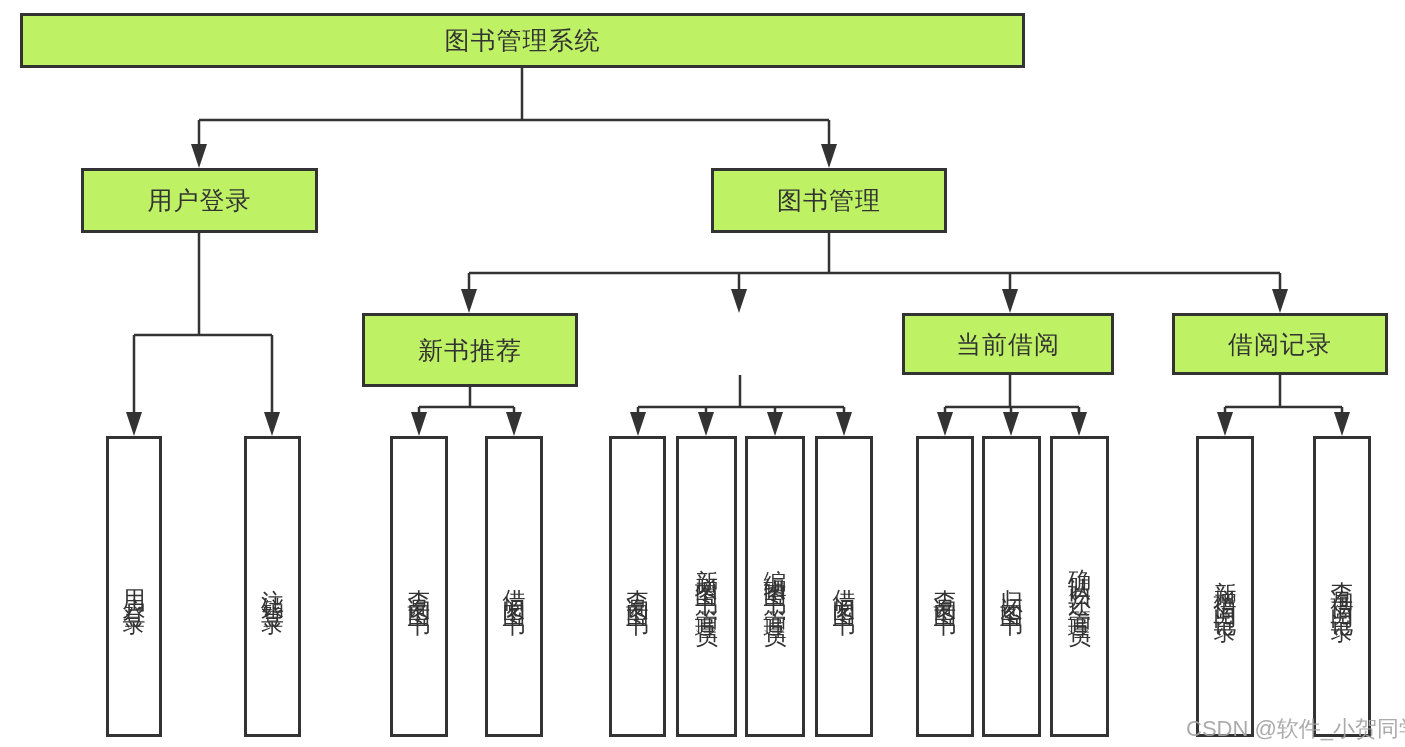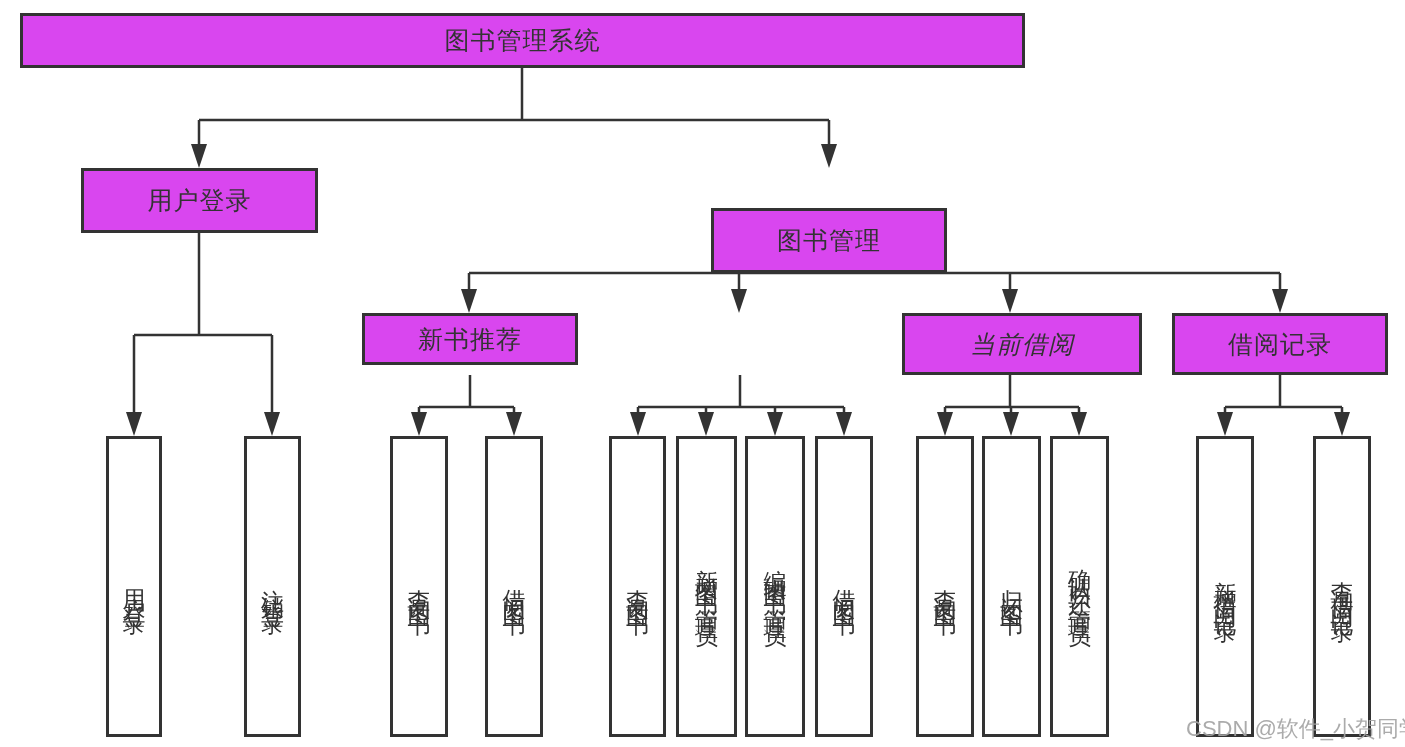--- a/index.html
+++ b/index.html
@@ -8,21 +8,21 @@
     width:1405px;height:747px;
     background:#ffffff;
     font-family:"Liberation Sans","DejaVu Sans",sans-serif;
     overflow:hidden;
   }
   #wires{position:absolute;left:0;top:0;z-index:0;}
   .hbox{
     position:absolute;
     box-sizing:border-box;
     border:3px solid #333333;
-    background:#d946ef;
+    background:#bef264;
     display:flex;align-items:center;justify-content:center;
     font-size:25px;color:#333333;
     letter-spacing:1px;
     z-index:1;
   }
   .vbox{
     position:absolute;
     box-sizing:border-box;
     border:3px solid #333333;
     background:#ffffff;
@@ -98,28 +98,28 @@
     </g>
   </svg>
 
   <div class="hbox" style="left:20px;top:13px;width:1005px;height:55px;">
     <span>图书管理系统</span>
   </div>
 
   <div class="hbox" style="left:81px;top:168px;width:237px;height:65px;">
     <span>用户登录</span>
   </div>
-  <div class="hbox" style="left:711px;top:168px;width:236px;height:65px;margin-top:40px;">
+  <div class="hbox" style="left:711px;top:168px;width:236px;height:65px;">
     <span>图书管理</span>
   </div>
 
-  <div class="hbox" style="left:362px;top:313px;width:216px;height:52px;">
+  <div class="hbox" style="left:362px;top:313px;width:216px;height:74px;">
     <span>新书推荐</span>
   </div>
-  <div class="hbox" style="left:902px;top:313px;width:240px;height:62px;font-style:italic;">
+  <div class="hbox" style="left:902px;top:313px;width:212px;height:62px;">
     <span>当前借阅</span>
   </div>
   <div class="hbox" style="left:1172px;top:313px;width:216px;height:62px;">
     <span>借阅记录</span>
   </div>
 
   <div class="vbox" style="left:106px;top:436px;width:56px;height:301px;">
     <span>用户登录</span>
   </div>
   <div class="vbox" style="left:244px;top:436px;width:57px;height:301px;">

